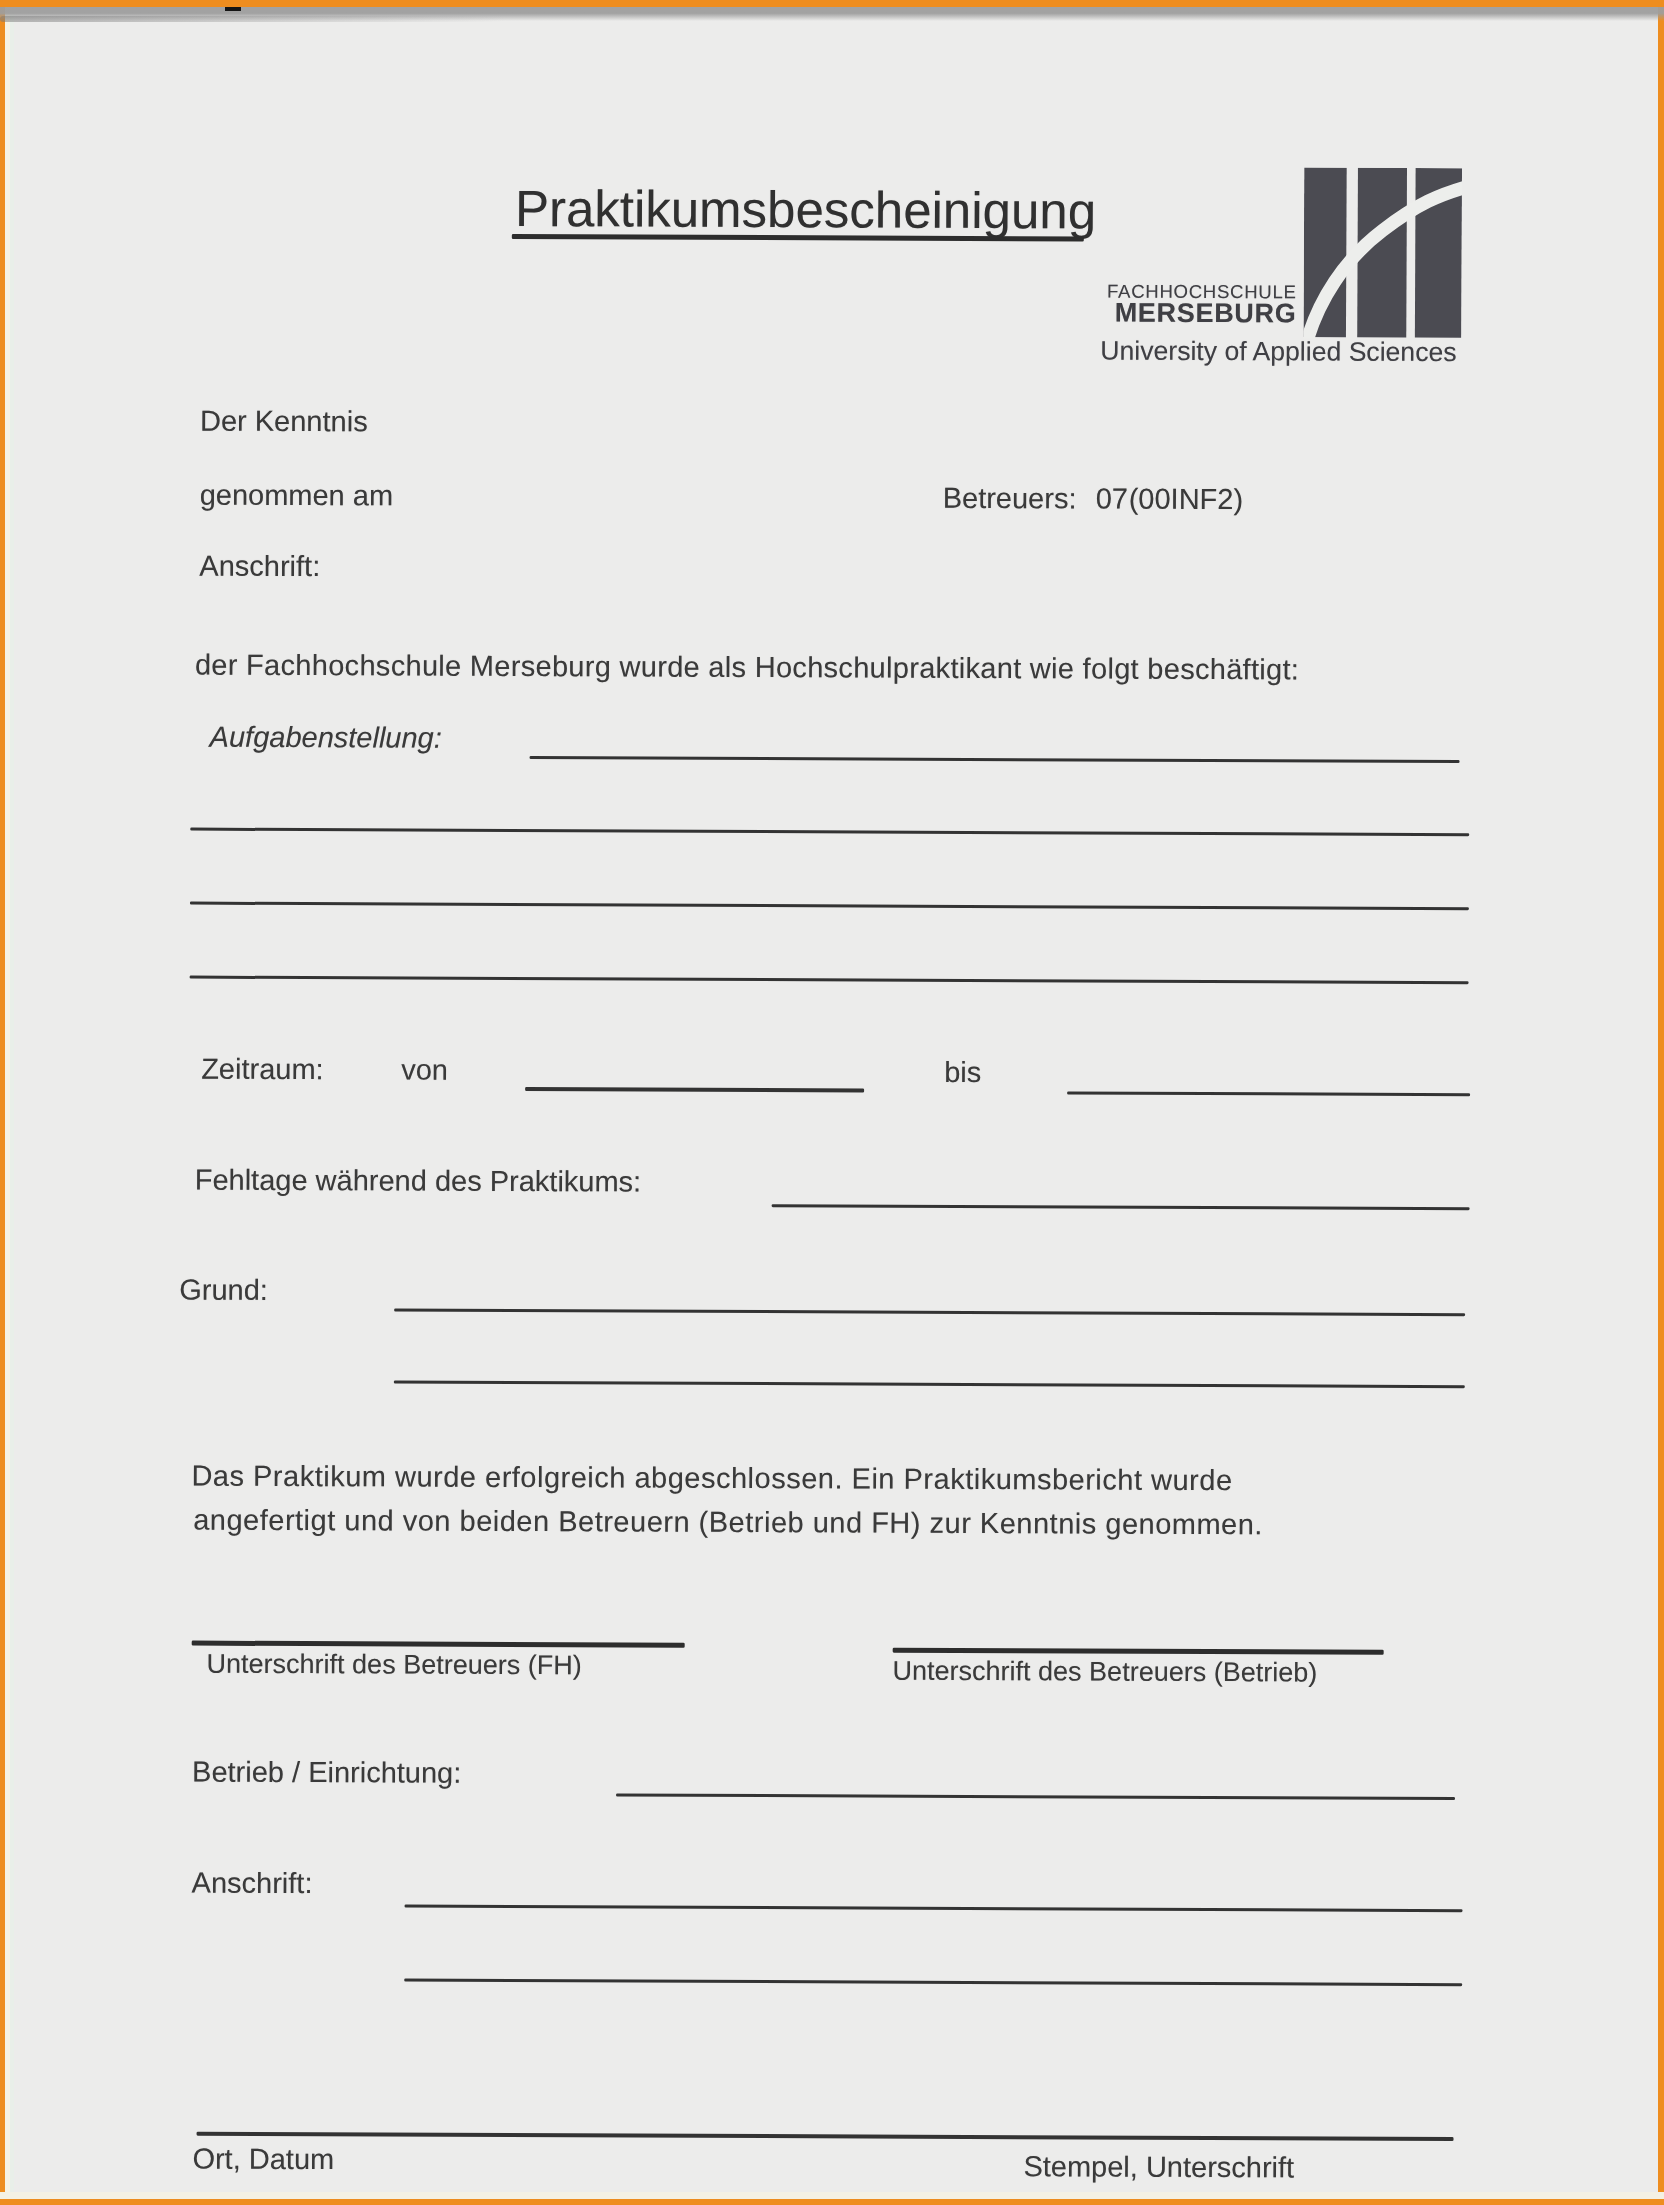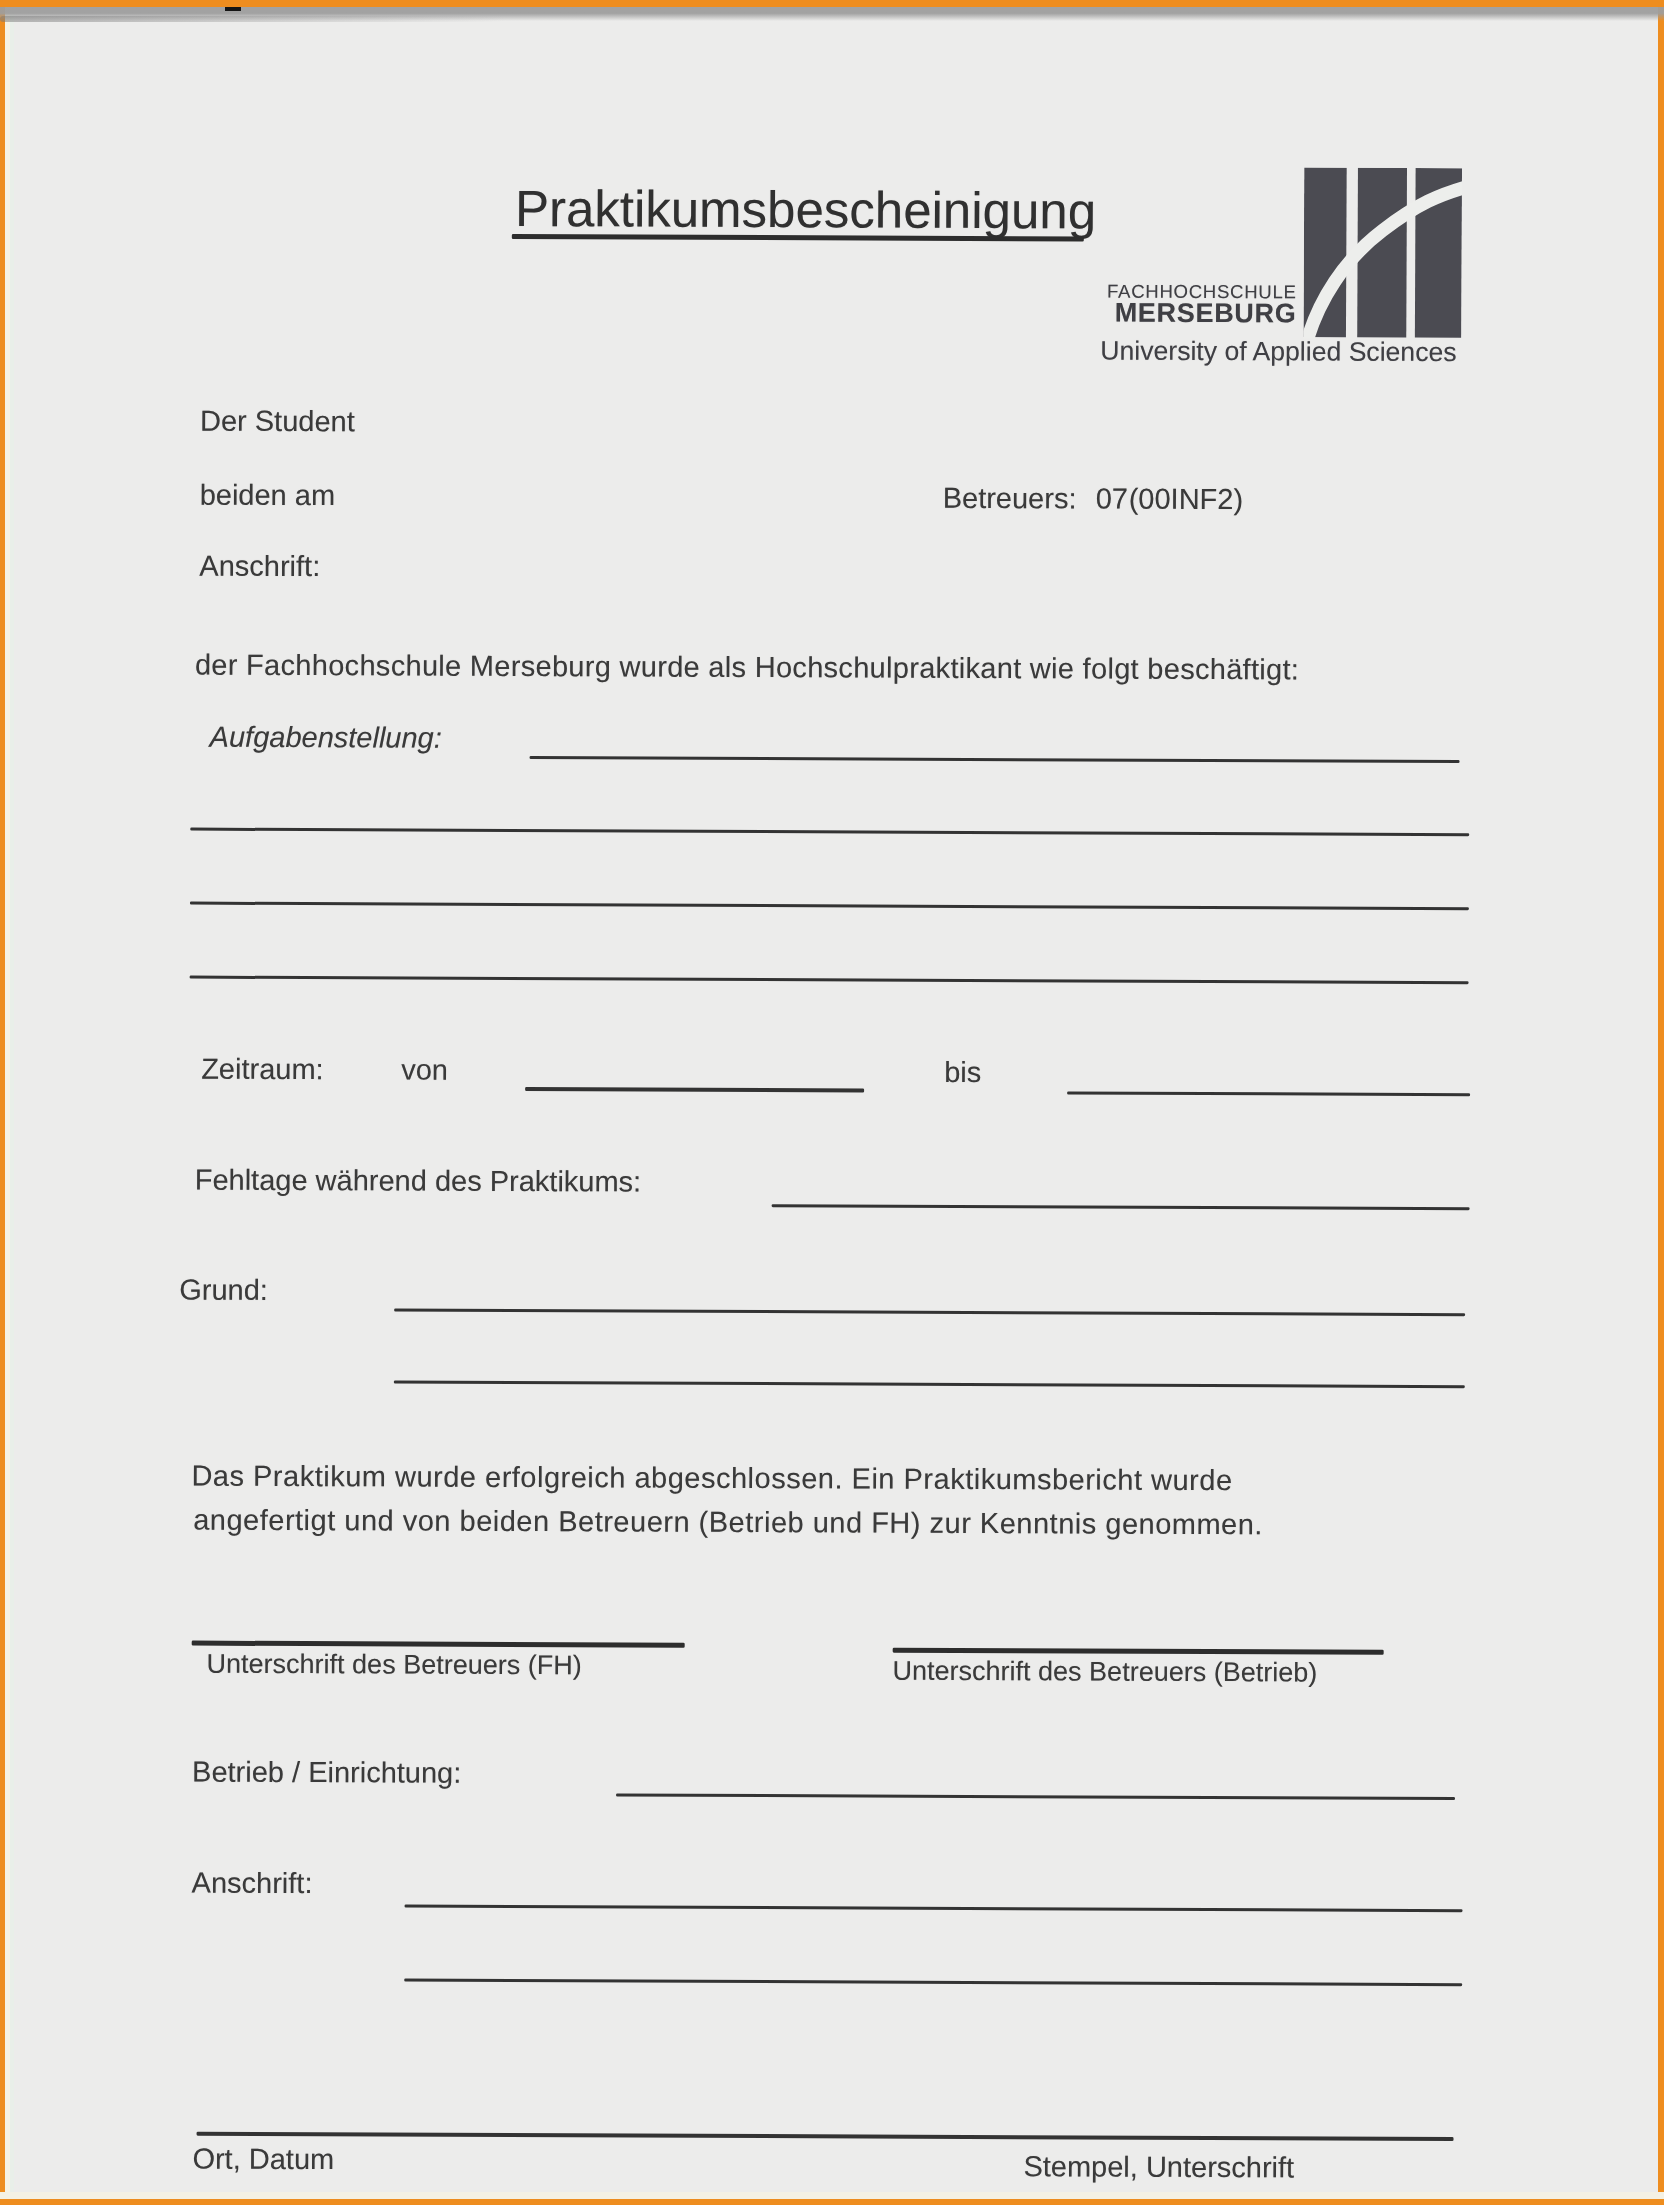--- a/index.html
+++ b/index.html
@@ -27,22 +27,22 @@
     <svg style="position:absolute;left:1304px;top:164px;" width="158" height="171" viewBox="0 0 238 258">
       <rect x="0" y="0" width="64" height="256" fill="#4b4b52"></rect>
       <rect x="81" y="0" width="74" height="256" fill="#4b4b52"></rect>
       <rect x="168" y="0" width="70" height="256" fill="#4b4b52"></rect>
       <path d="M 4 266 C 22 200 62 138 118 95 C 172 53 205 40 246 28" stroke="#edeeec" stroke-width="20" fill="none"></path>
     </svg>
     <div class="t logo-text" style="right:368px;top:279px;font-size:18.6px;letter-spacing:0.7px;">FACHHOCHSCHULE</div>
     <div class="t logo-text" style="right:368px;top:296px;font-size:27px;font-weight:bold;letter-spacing:0.7px;">MERSEBURG</div>
     <div class="t logo-text" style="left:1101px;top:334px;font-size:26.6px;">University of Applied Sciences</div>
 
-    <div class="t t43" style="left:201px;top:407px;">Der Student</div>
-    <div class="t t43" style="left:201px;top:481px;">beiden am</div>
+    <div class="t t43" style="left:201px;top:407px;">Der Kenntnis</div>
+    <div class="t t43" style="left:201px;top:481px;">genommen am</div>
     <div class="t t43" style="left:944px;top:481px;">Betreuers:</div>
     <div class="t t43" style="left:1050px;top:481px;margin-left:47px;">07</div>
     <div class="t t43" style="left:1130px;top:481px;">(00INF2)</div>
     <div class="t t43" style="left:201px;top:552px;">Anschrift:</div>
 
     <div class="t t43" style="left:197px;top:651px;letter-spacing:0.3px;">der Fachhochschule Merseburg wurde als Hochschulpraktikant wie folgt beschäftigt:</div>
 
     <div class="t t43" style="left:212px;top:723px;font-style:italic;">Aufgabenstellung:</div>
     <div class="rule" style="left:532px;top:756px;width:930px;"></div>
     <div class="rule" style="left:193px;top:829px;width:1279px;"></div>

